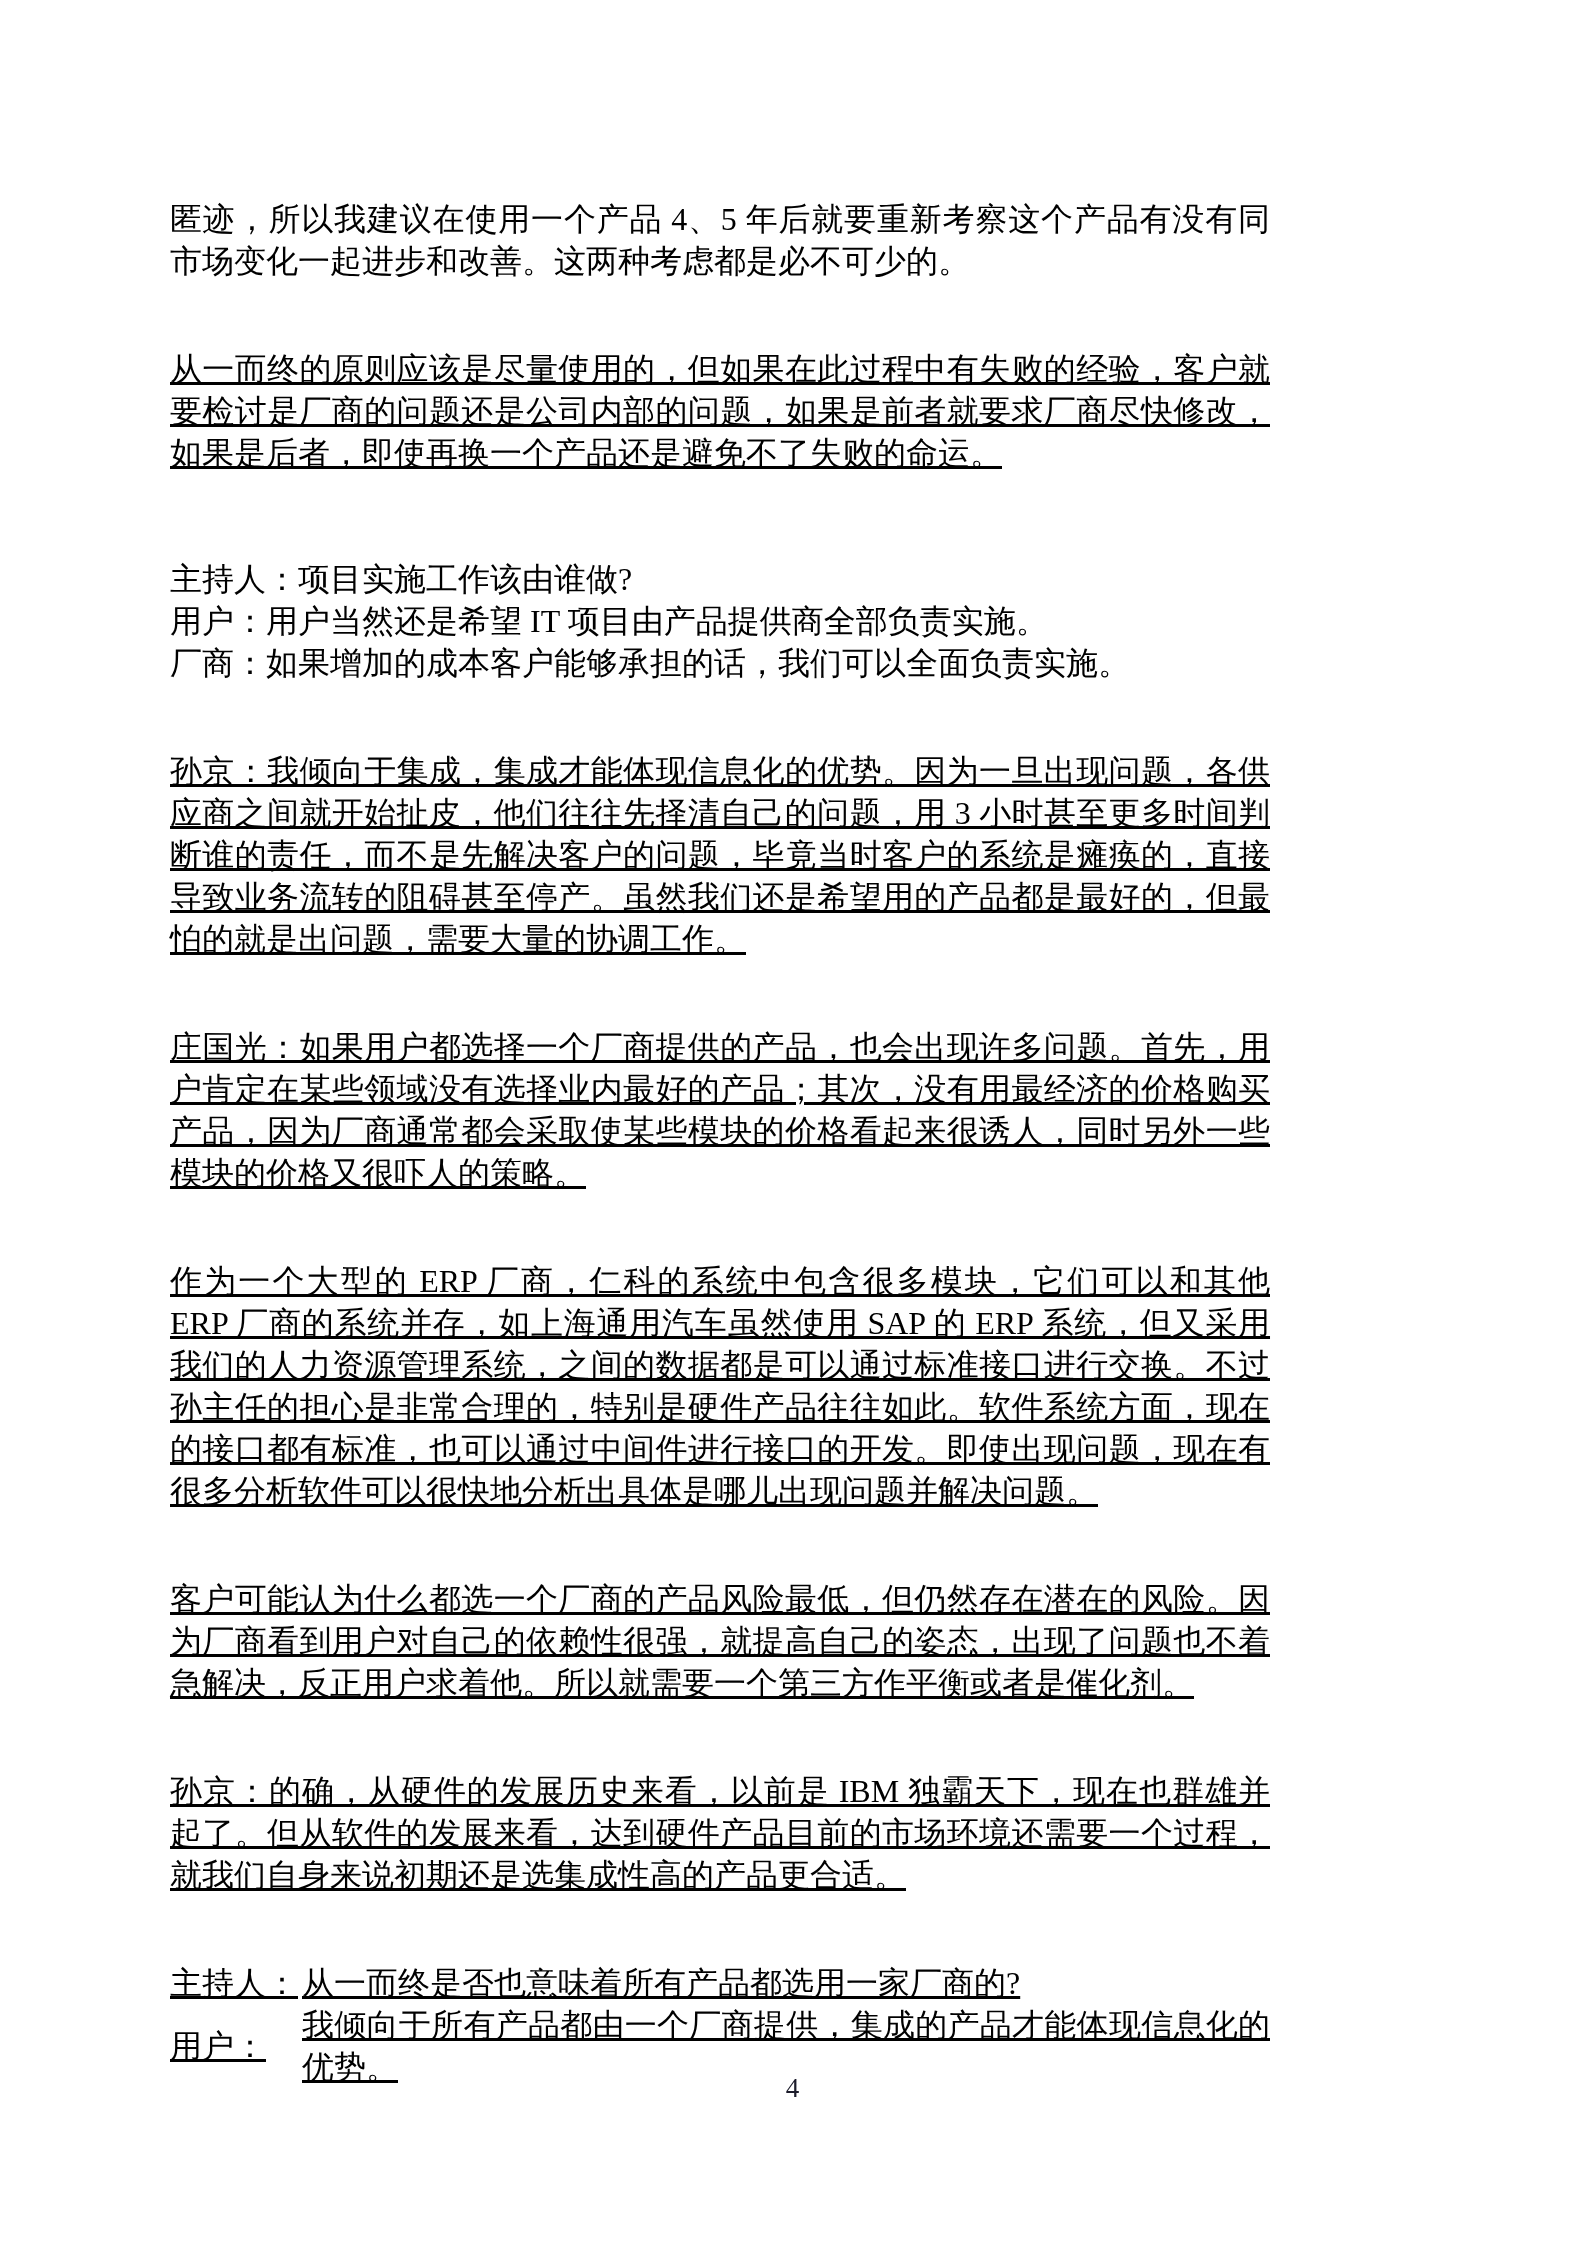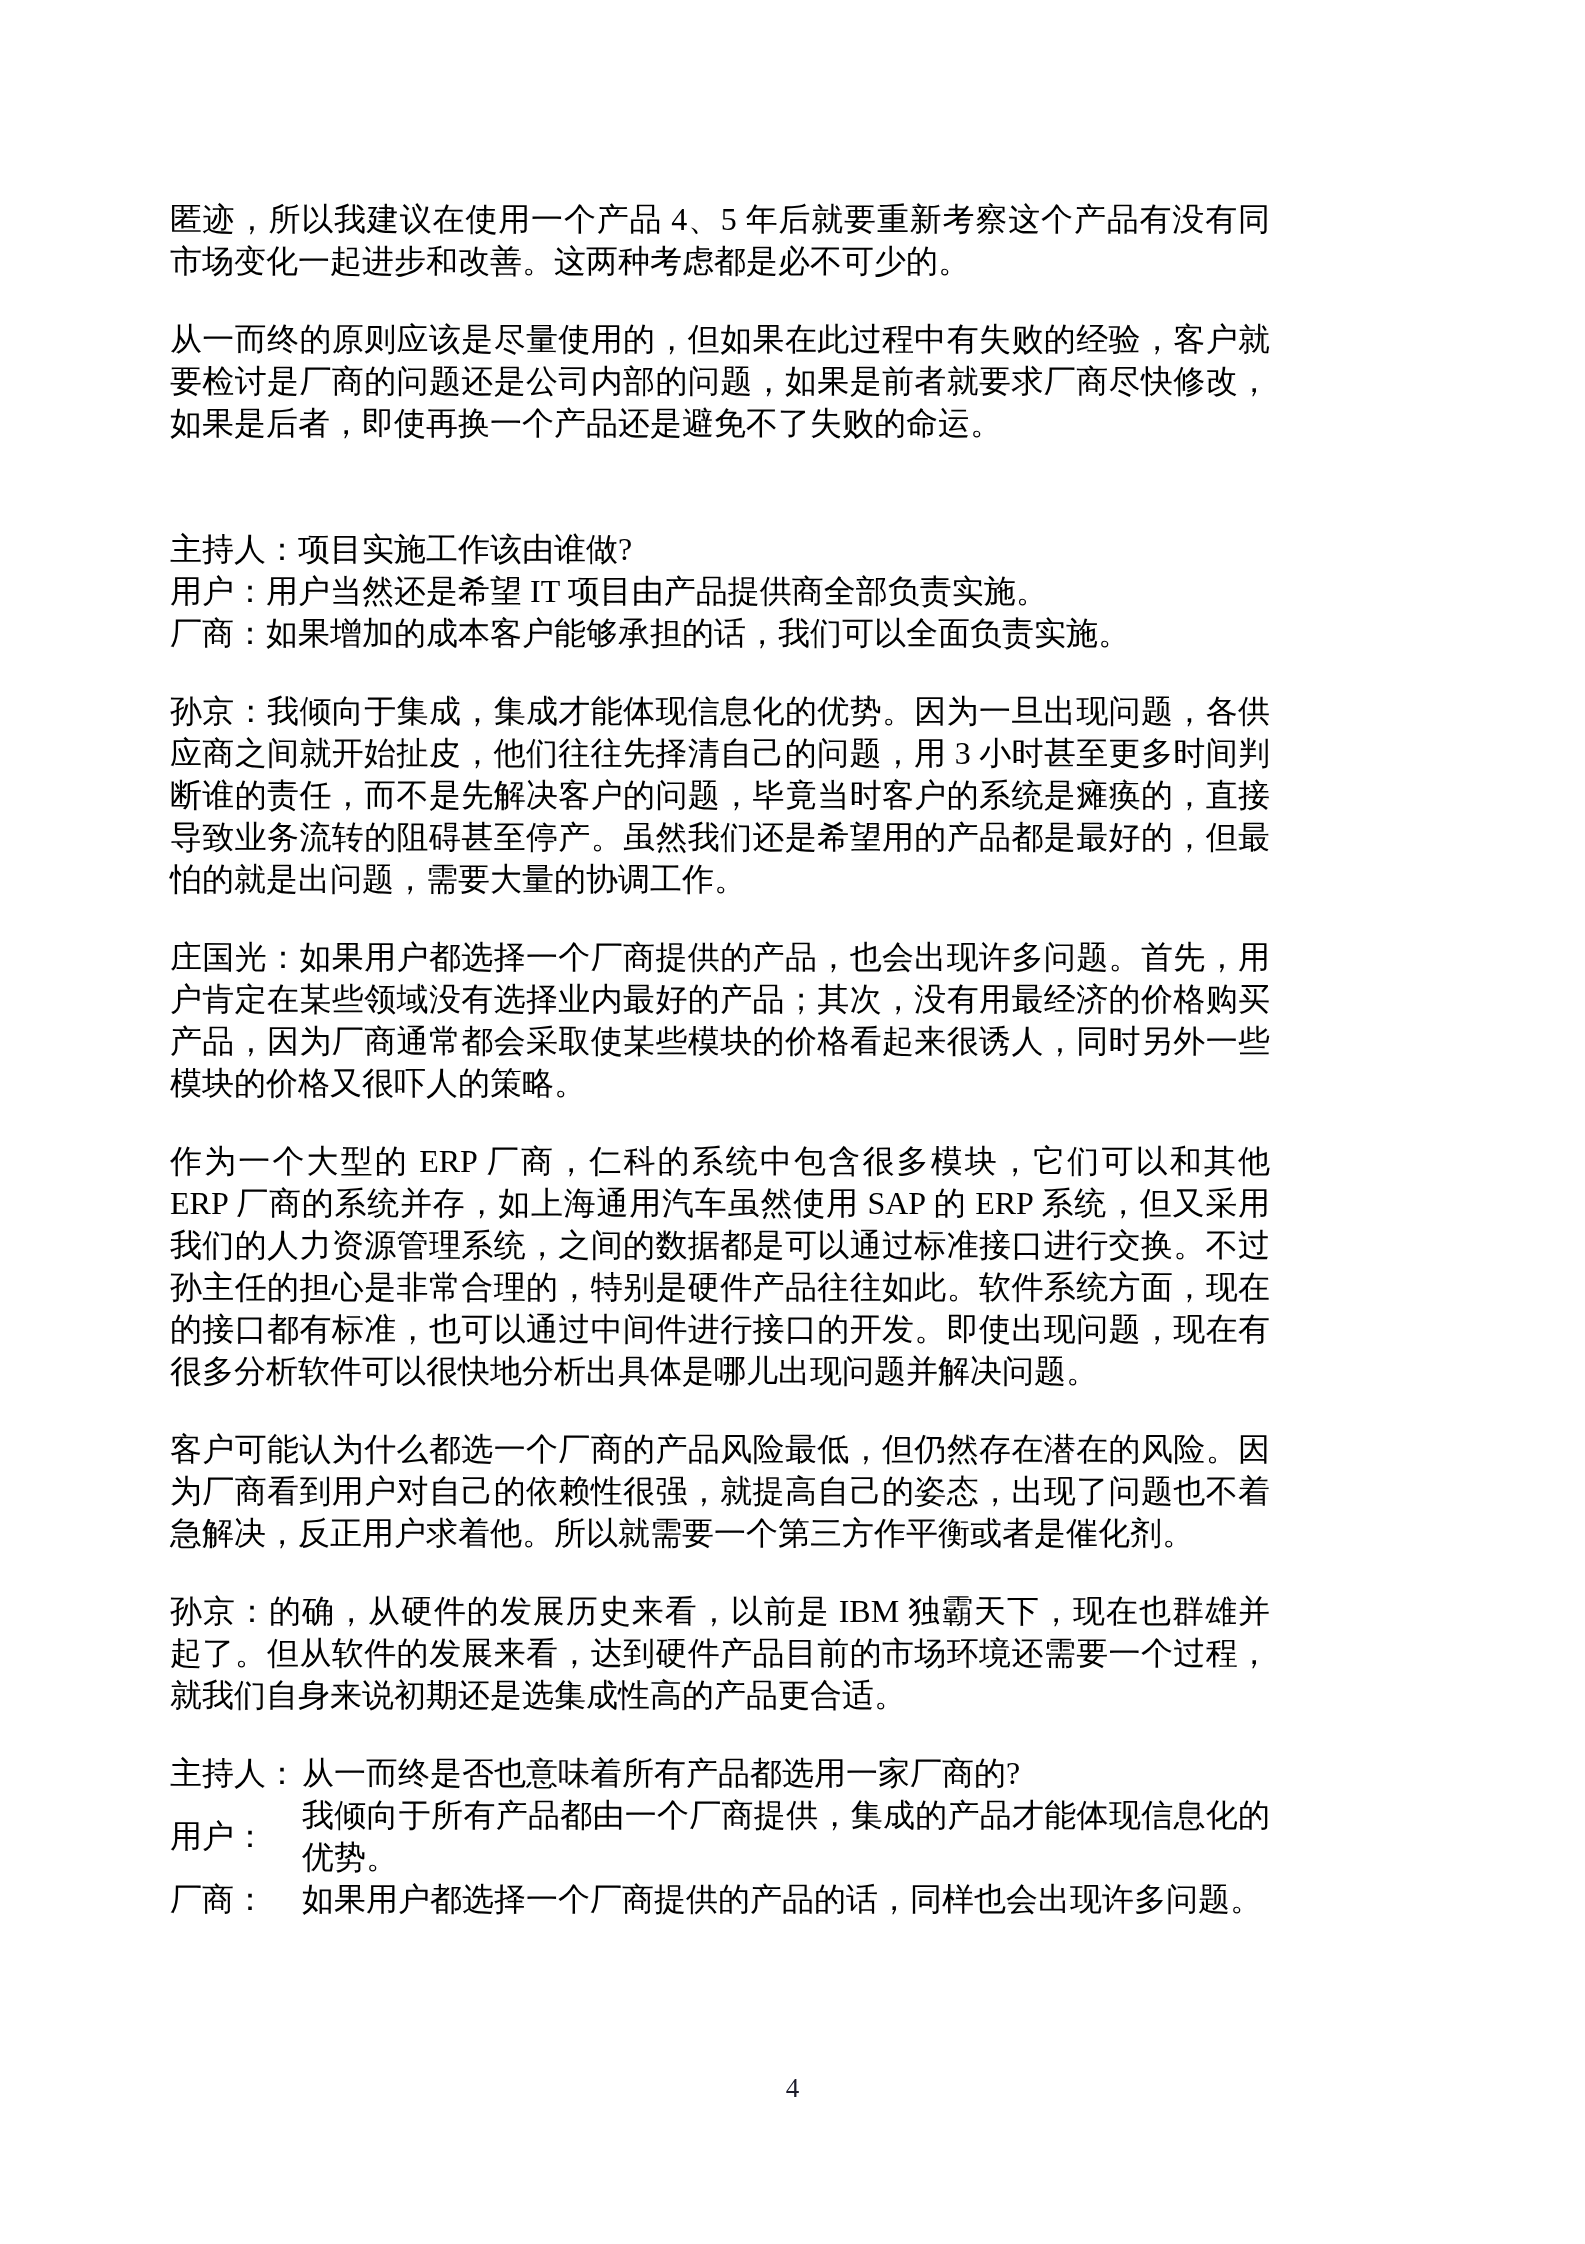--- a/index.html
+++ b/index.html
@@ -29,21 +29,21 @@
     left: 170px;
     width: 1100px;
     font-size: 32px;
     line-height: 42px;
     text-align: justify;
   }
   .para {
     margin: 0;
     padding: 0;
   }
-  .gap1 { margin-top: 36px; }
+  .gap1 { margin-top: 66px; text-decoration: underline; }
   .gap2 { margin-top: 84px; }
   .dialog p { margin: 0; padding: 0; }
   .drow {
     display: flex;
     align-items: center;
   }
   .speaker {
     flex: 0 0 132px;
     white-space: nowrap;
   }
@@ -90,24 +90,20 @@
 
     <div class="dialog gap1">
       <div class="drow">
         <span class="speaker">主持人：</span>
         <span class="dtext">从一而终是否也意味着所有产品都选用一家厂商的?</span>
       </div>
       <div class="drow">
         <span class="speaker">用户：</span>
         <span class="dtext">我倾向于所有产品都由一个厂商提供，集成的产品才能体现信息化的优势。</span>
       </div>
-      <div class="drow">
-        <span class="speaker">厂商：</span>
-        <span class="dtext">如果用户都选择一个厂商提供的产品的话，同样也会出现许多问题。</span>
-      </div>
     </div>
 
   </div>
 
   <div class="footer">
     <span>4</span>
   </div>
 </div>
 
 </body></html>

